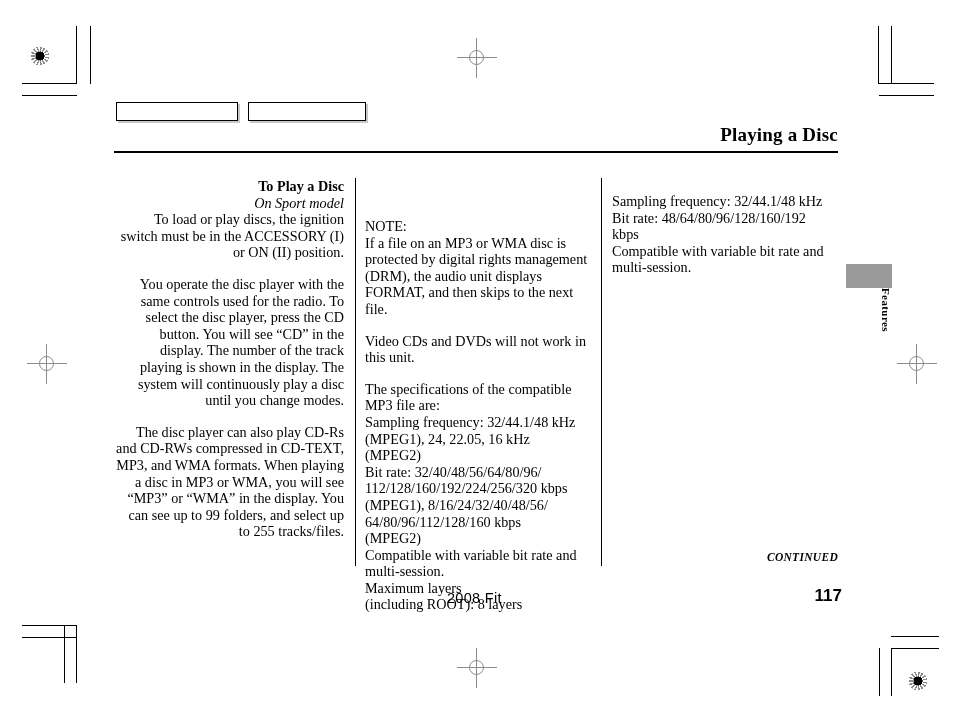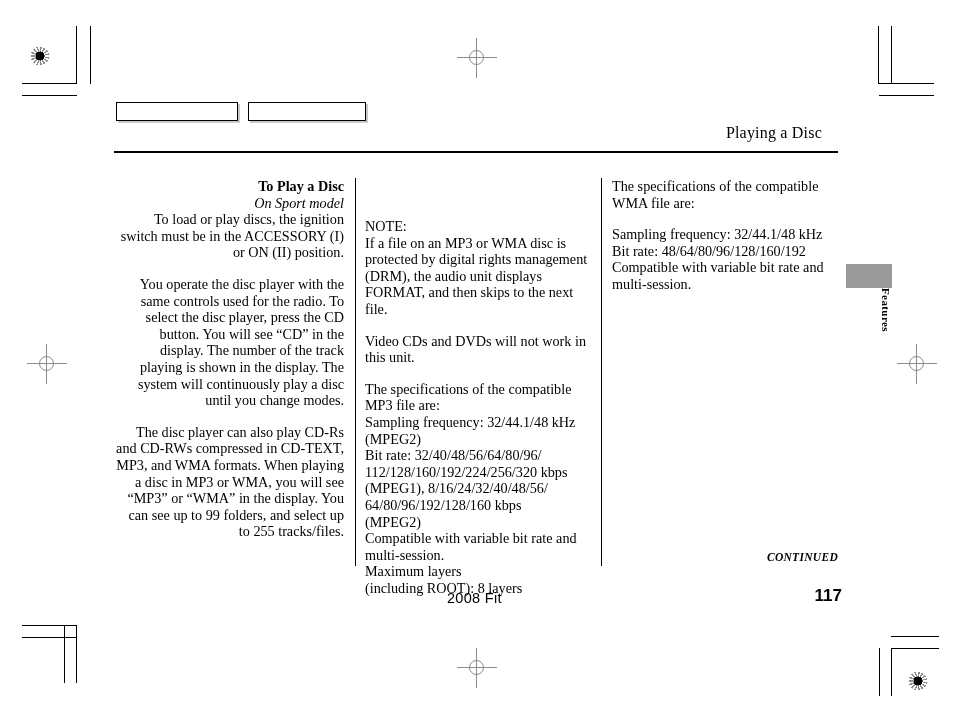--- a/index.html
+++ b/index.html
@@ -45,24 +45,24 @@
     position: absolute;
     border: 1.5px solid #000;
     background: #ffffff;
     box-shadow: 2px 2px 0 0 #c9c9c9;
     box-sizing: border-box;
   }
 
   
   .page-title {
     position: absolute;
-    right: 132px;
+    right: 116px;
     top: 124px;
-    font-size: 16px;
-    font-weight: normal;
+    font-size: 19px;
+    font-weight: bold;
     letter-spacing: 0.2px;
     white-space: nowrap;
   }
   .title-rule {
     position: absolute;
     left: 114px;
     right: 116px;
     top: 151px;
     height: 1.5px;
     background: #000;
@@ -206,36 +206,37 @@
   <p class="gap">You operate the disc player with the same controls used for the radio. To select the disc player, press the CD button. You will see “CD” in the display. The number of the track playing is shown in the display. The system will continuously play a disc until you change modes.</p>
   <p class="gap">The disc player can also play CD-Rs and CD-RWs compressed in CD-TEXT, MP3, and WMA formats. When playing a disc in MP3 or WMA, you will see “MP3” or “WMA” in the display. You can see up to 99 folders, and select up to 255 tracks/files.</p>
 </div>
 
 <div class="col" id="col-2">
   <p>NOTE:</p>
   <p>If a file on an MP3 or WMA disc is protected by digital rights management (DRM), the audio unit displays FORMAT, and then skips to the next file.</p>
   <p class="gap">Video CDs and DVDs will not work in this unit.</p>
   <p class="gap">The specifications of the compatible MP3 file are:</p>
   <p>Sampling frequency: 32/44.1/48 kHz</p>
+  <p>(MPEG1), 24, 22.05, 16 kHz</p>
   <p>(MPEG2)</p>
   <p>Bit rate: 32/40/48/56/64/80/96/</p>
   <p>112/128/160/192/224/256/320 kbps</p>
   <p>(MPEG1), 8/16/24/32/40/48/56/</p>
-  <p>64/80/96/192/128/160 kbps</p>
+  <p>64/80/96/112/128/160 kbps</p>
   <p>(MPEG2)</p>
   <p>Compatible with variable bit rate and</p>
   <p>multi-session.</p>
   <p>Maximum layers</p>
   <p>(including ROOT): 8 layers</p>
 </div>
 
 <div class="col" id="col-3">
-  <p>The specifications of the compatible WMA file are:</p>
   <p class="gap">Sampling frequency: 32/44.1/48 kHz</p>
   <p>Bit rate: 48/64/80/96/128/160/192</p>
+  <p>kbps</p>
   <p>Compatible with variable bit rate and</p>
   <p>multi-session.</p>
 </div>
 
 <div class="tab-block"></div>
 <div class="tab-label">Features</div>
 
 <div class="continued">CONTINUED</div>
 <div class="footer-model">2008  Fit</div>
 <div class="footer-page">117</div>

